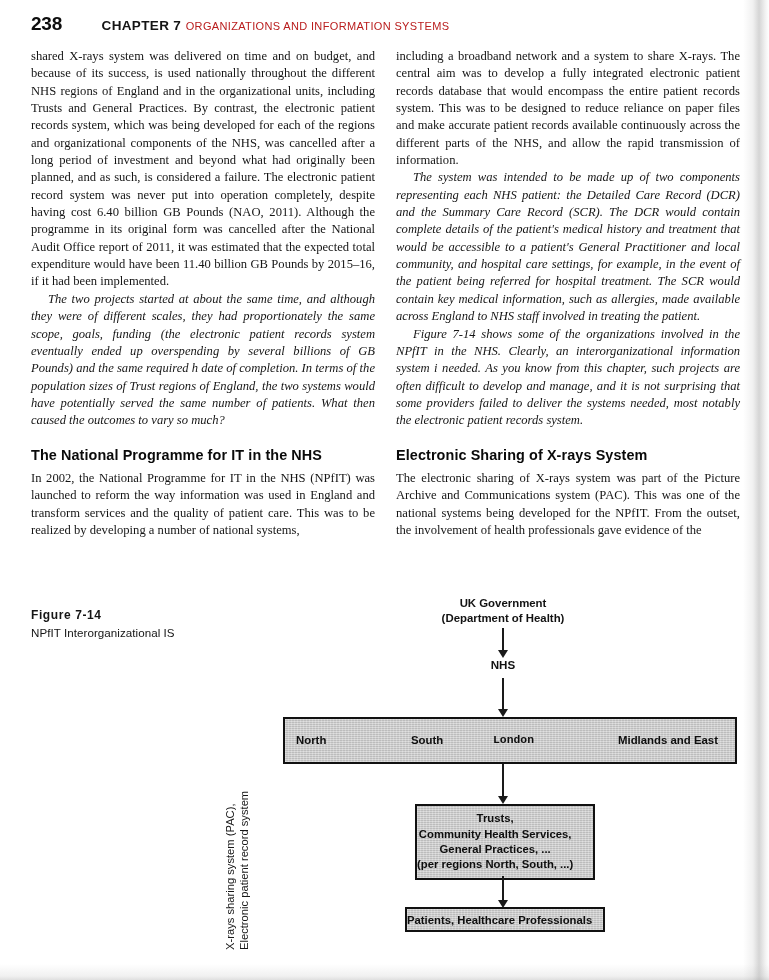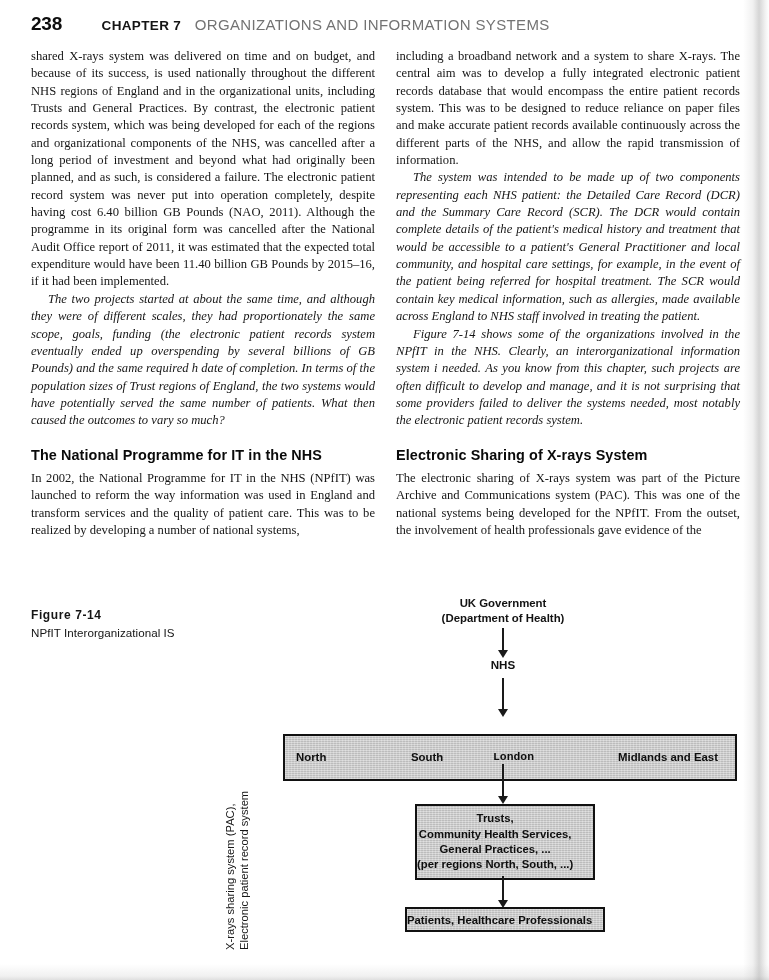--- a/index.html
+++ b/index.html
@@ -56,25 +56,24 @@
     color: #0d0d0d;
   }
   #running-head .chapnum {
     font-size: 13.5px;
     font-weight: bold;
     letter-spacing: 0.35px;
     margin-left: 35px;
     color: #141414;
   }
   #running-head .chaptitle {
-    font-size: 15px;
+    font-size: 11px;
     font-weight: normal;
     letter-spacing: 0.35px;
-    margin-left: 9px;
-    color: #737373;
+    color: #b91c1c;
   }
 
   
   .col {
     position: absolute;
     top: 48px;
     width: 344px;
     font-size: 12.6px;
     line-height: 17.35px;
     text-align: justify;
@@ -179,21 +178,21 @@
     border: 2.6px solid #111;
     background: #c9c9c9;
     background-image:
       repeating-linear-gradient(0deg, rgba(255,255,255,0.30) 0px, rgba(255,255,255,0.30) 1px, rgba(0,0,0,0.035) 1px, rgba(0,0,0,0.035) 2px),
       repeating-linear-gradient(90deg, rgba(255,255,255,0.18) 0px, rgba(255,255,255,0.18) 1px, rgba(0,0,0,0.03) 1px, rgba(0,0,0,0.03) 3px);
     color: #0e0e0e;
   }
 
   #box-regions {
     left: 283px;
-    top: 142px;
+    top: 125px;
     width: 454px;
     height: 47px;
   }
   #box-regions .region {
     position: absolute;
     top: 15px;
     font-size: 11.4px;
     font-weight: 600;
     white-space: nowrap;
   }

